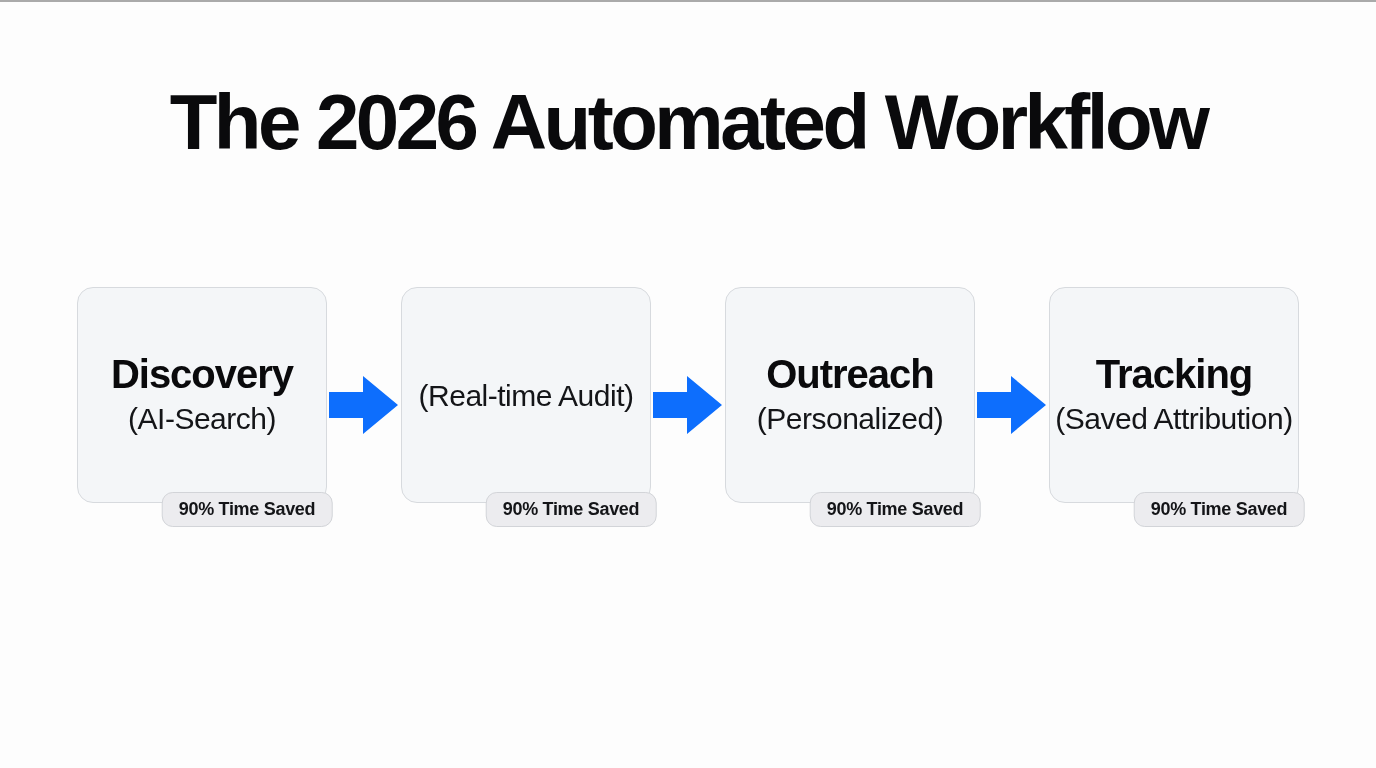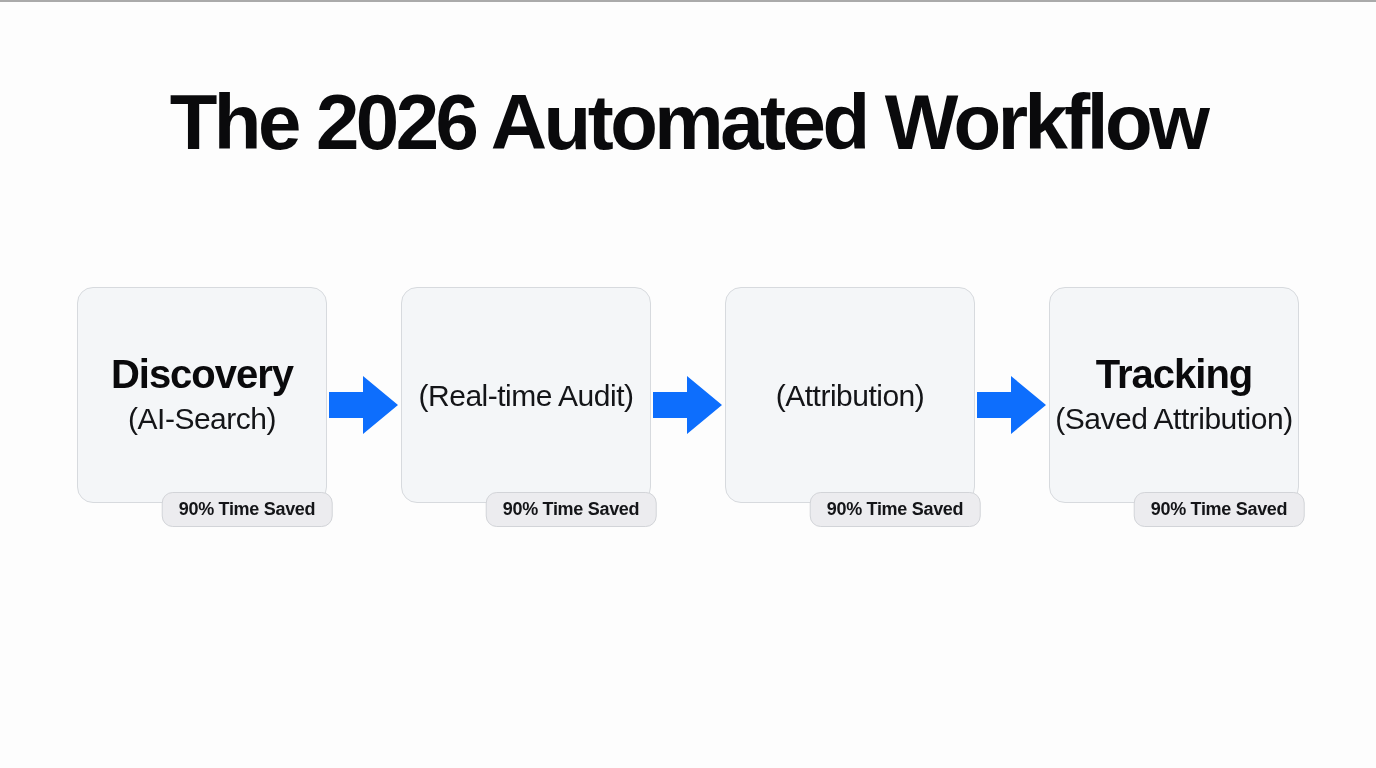--- a/index.html
+++ b/index.html
@@ -124,21 +124,22 @@
     <div class="badge">90% Time Saved</div>
   </div>
 
   <div class="arrow-cell">
     <svg width="70" height="60" viewBox="0 0 70 60">
       <polygon points="0,17 34,17 34,1 69,30 34,59 34,43 0,43" fill="#0d6efd"></polygon>
     </svg>
   </div>
 
   <div class="step">
-    <div class="step-subtitle">(Attribution)</div>
+    <div class="step-title">Outreach</div>
+    <div class="step-subtitle">(Personalized)</div>
     <div class="badge">90% Time Saved</div>
   </div>
 
   <div class="arrow-cell">
     <svg width="70" height="60" viewBox="0 0 70 60">
       <polygon points="0,17 34,17 34,1 69,30 34,59 34,43 0,43" fill="#0d6efd"></polygon>
     </svg>
   </div>
 
   <div class="step">

